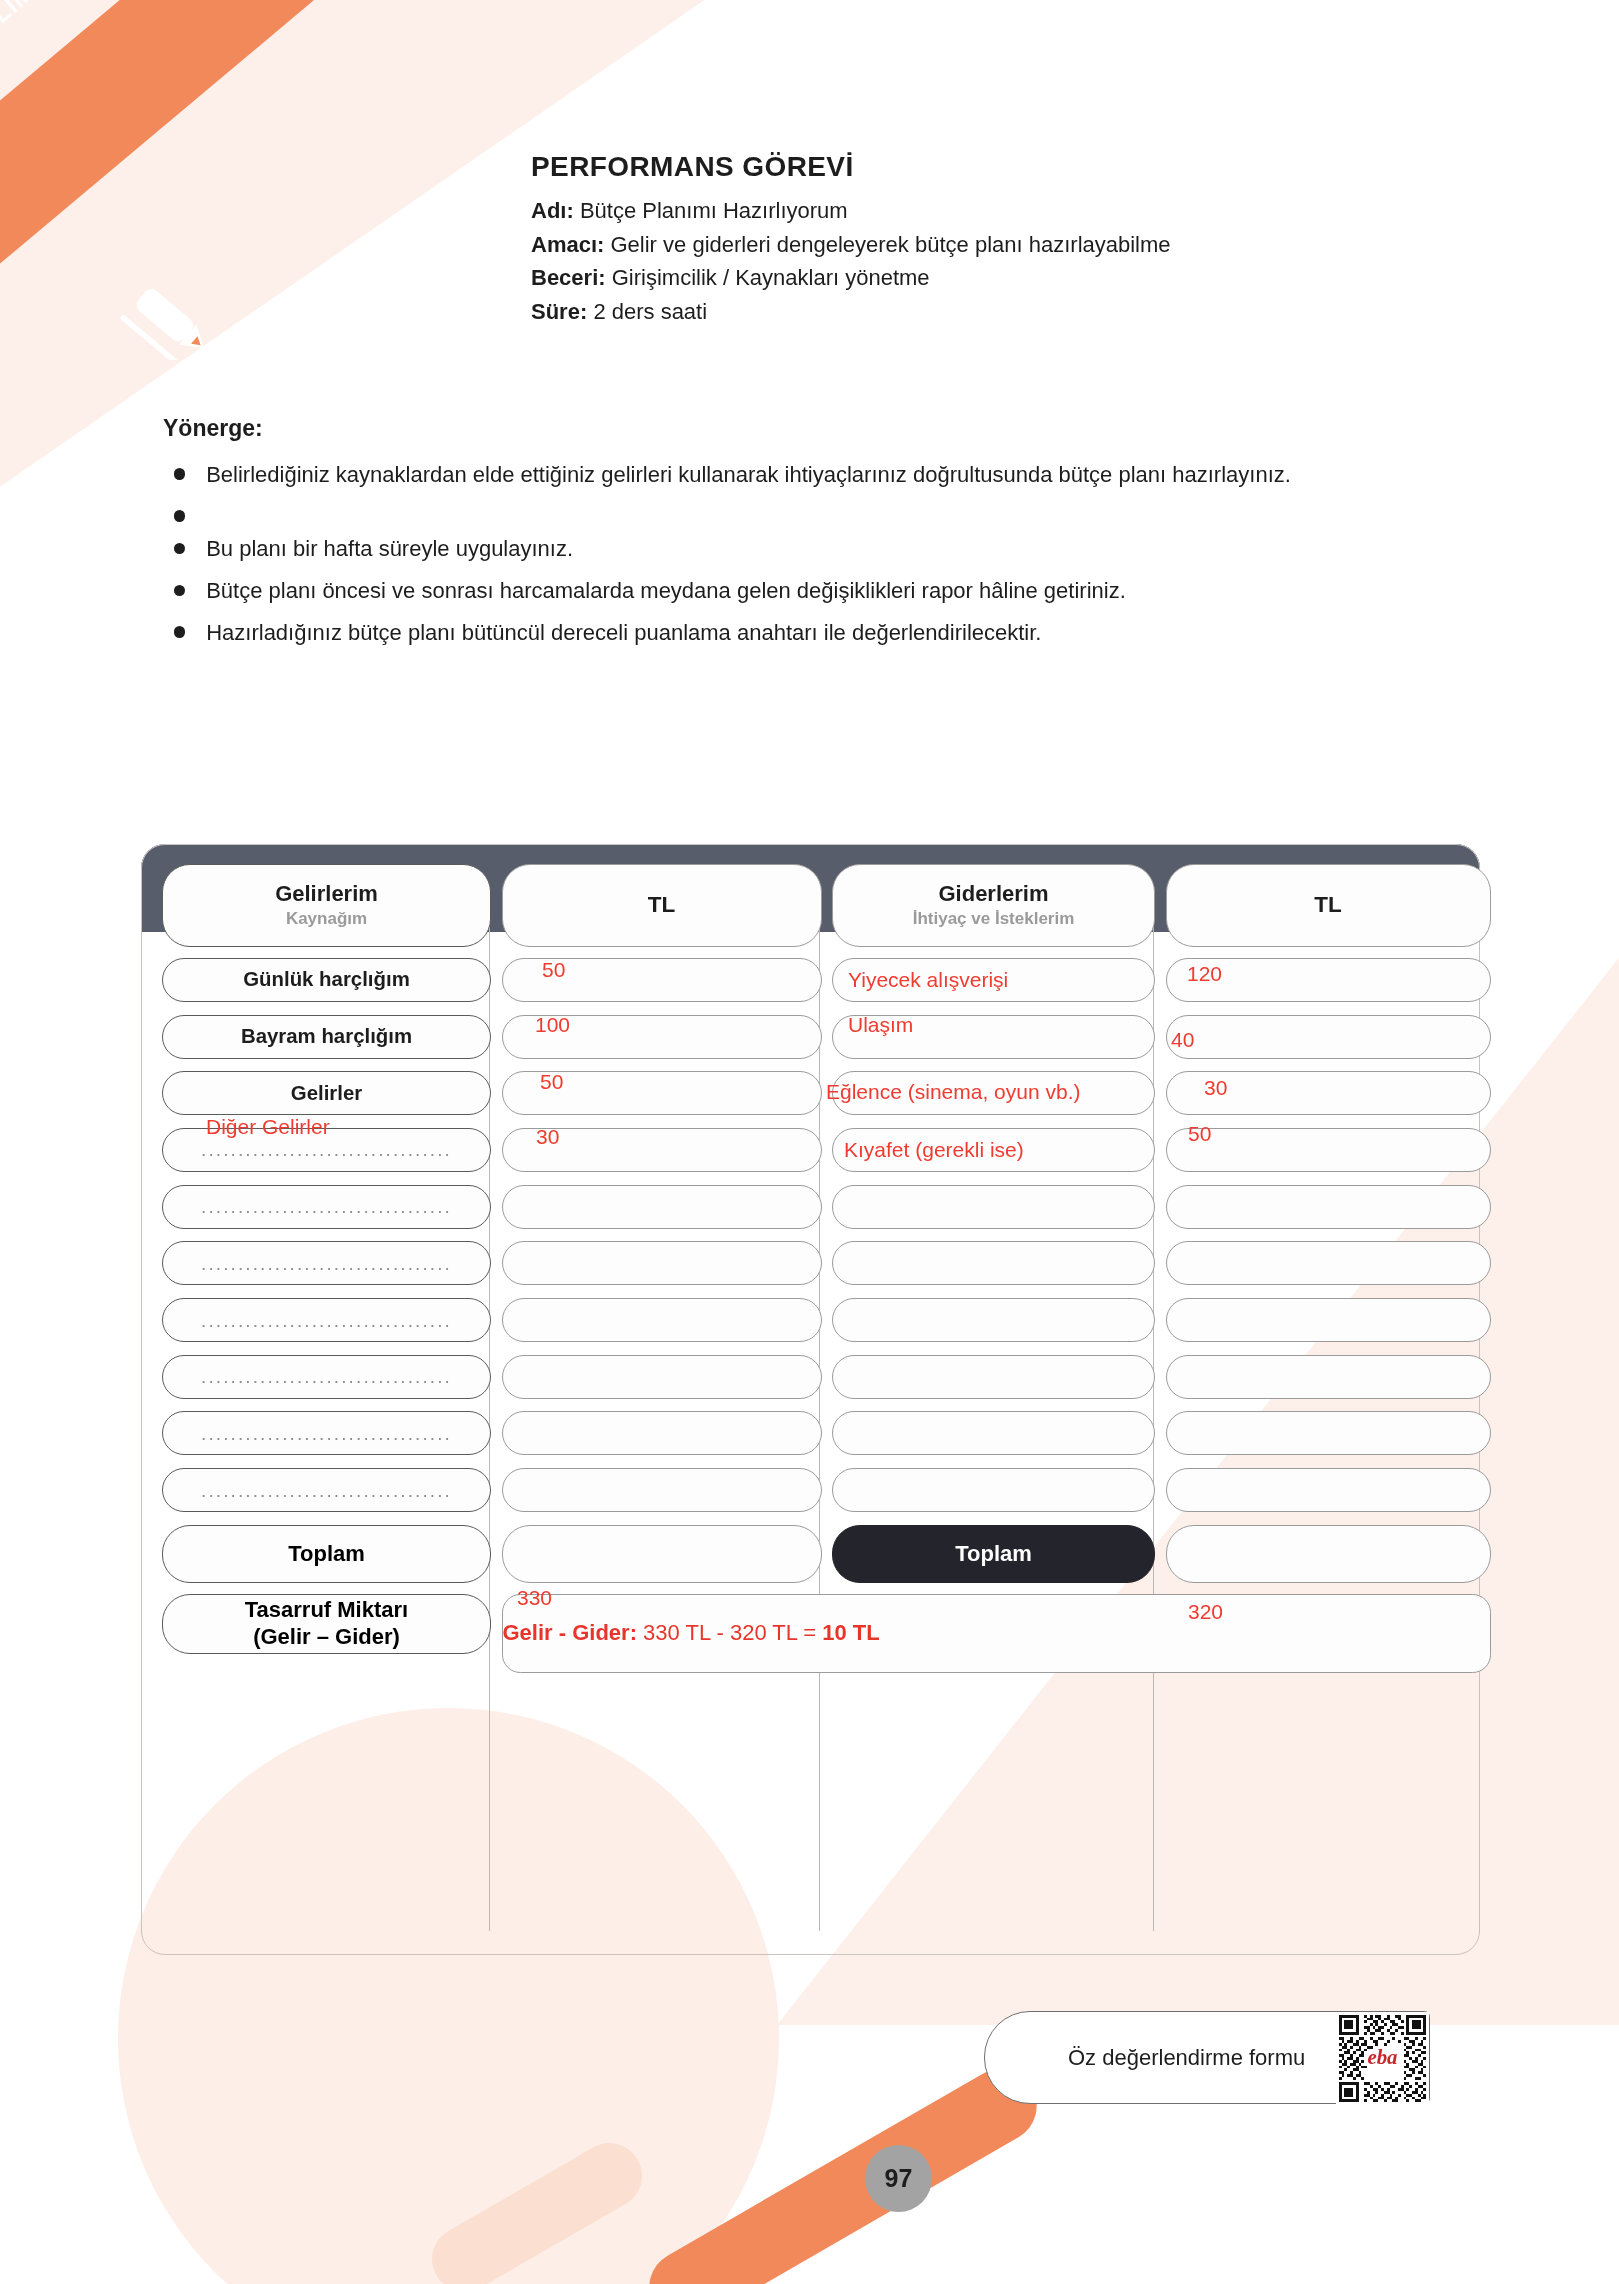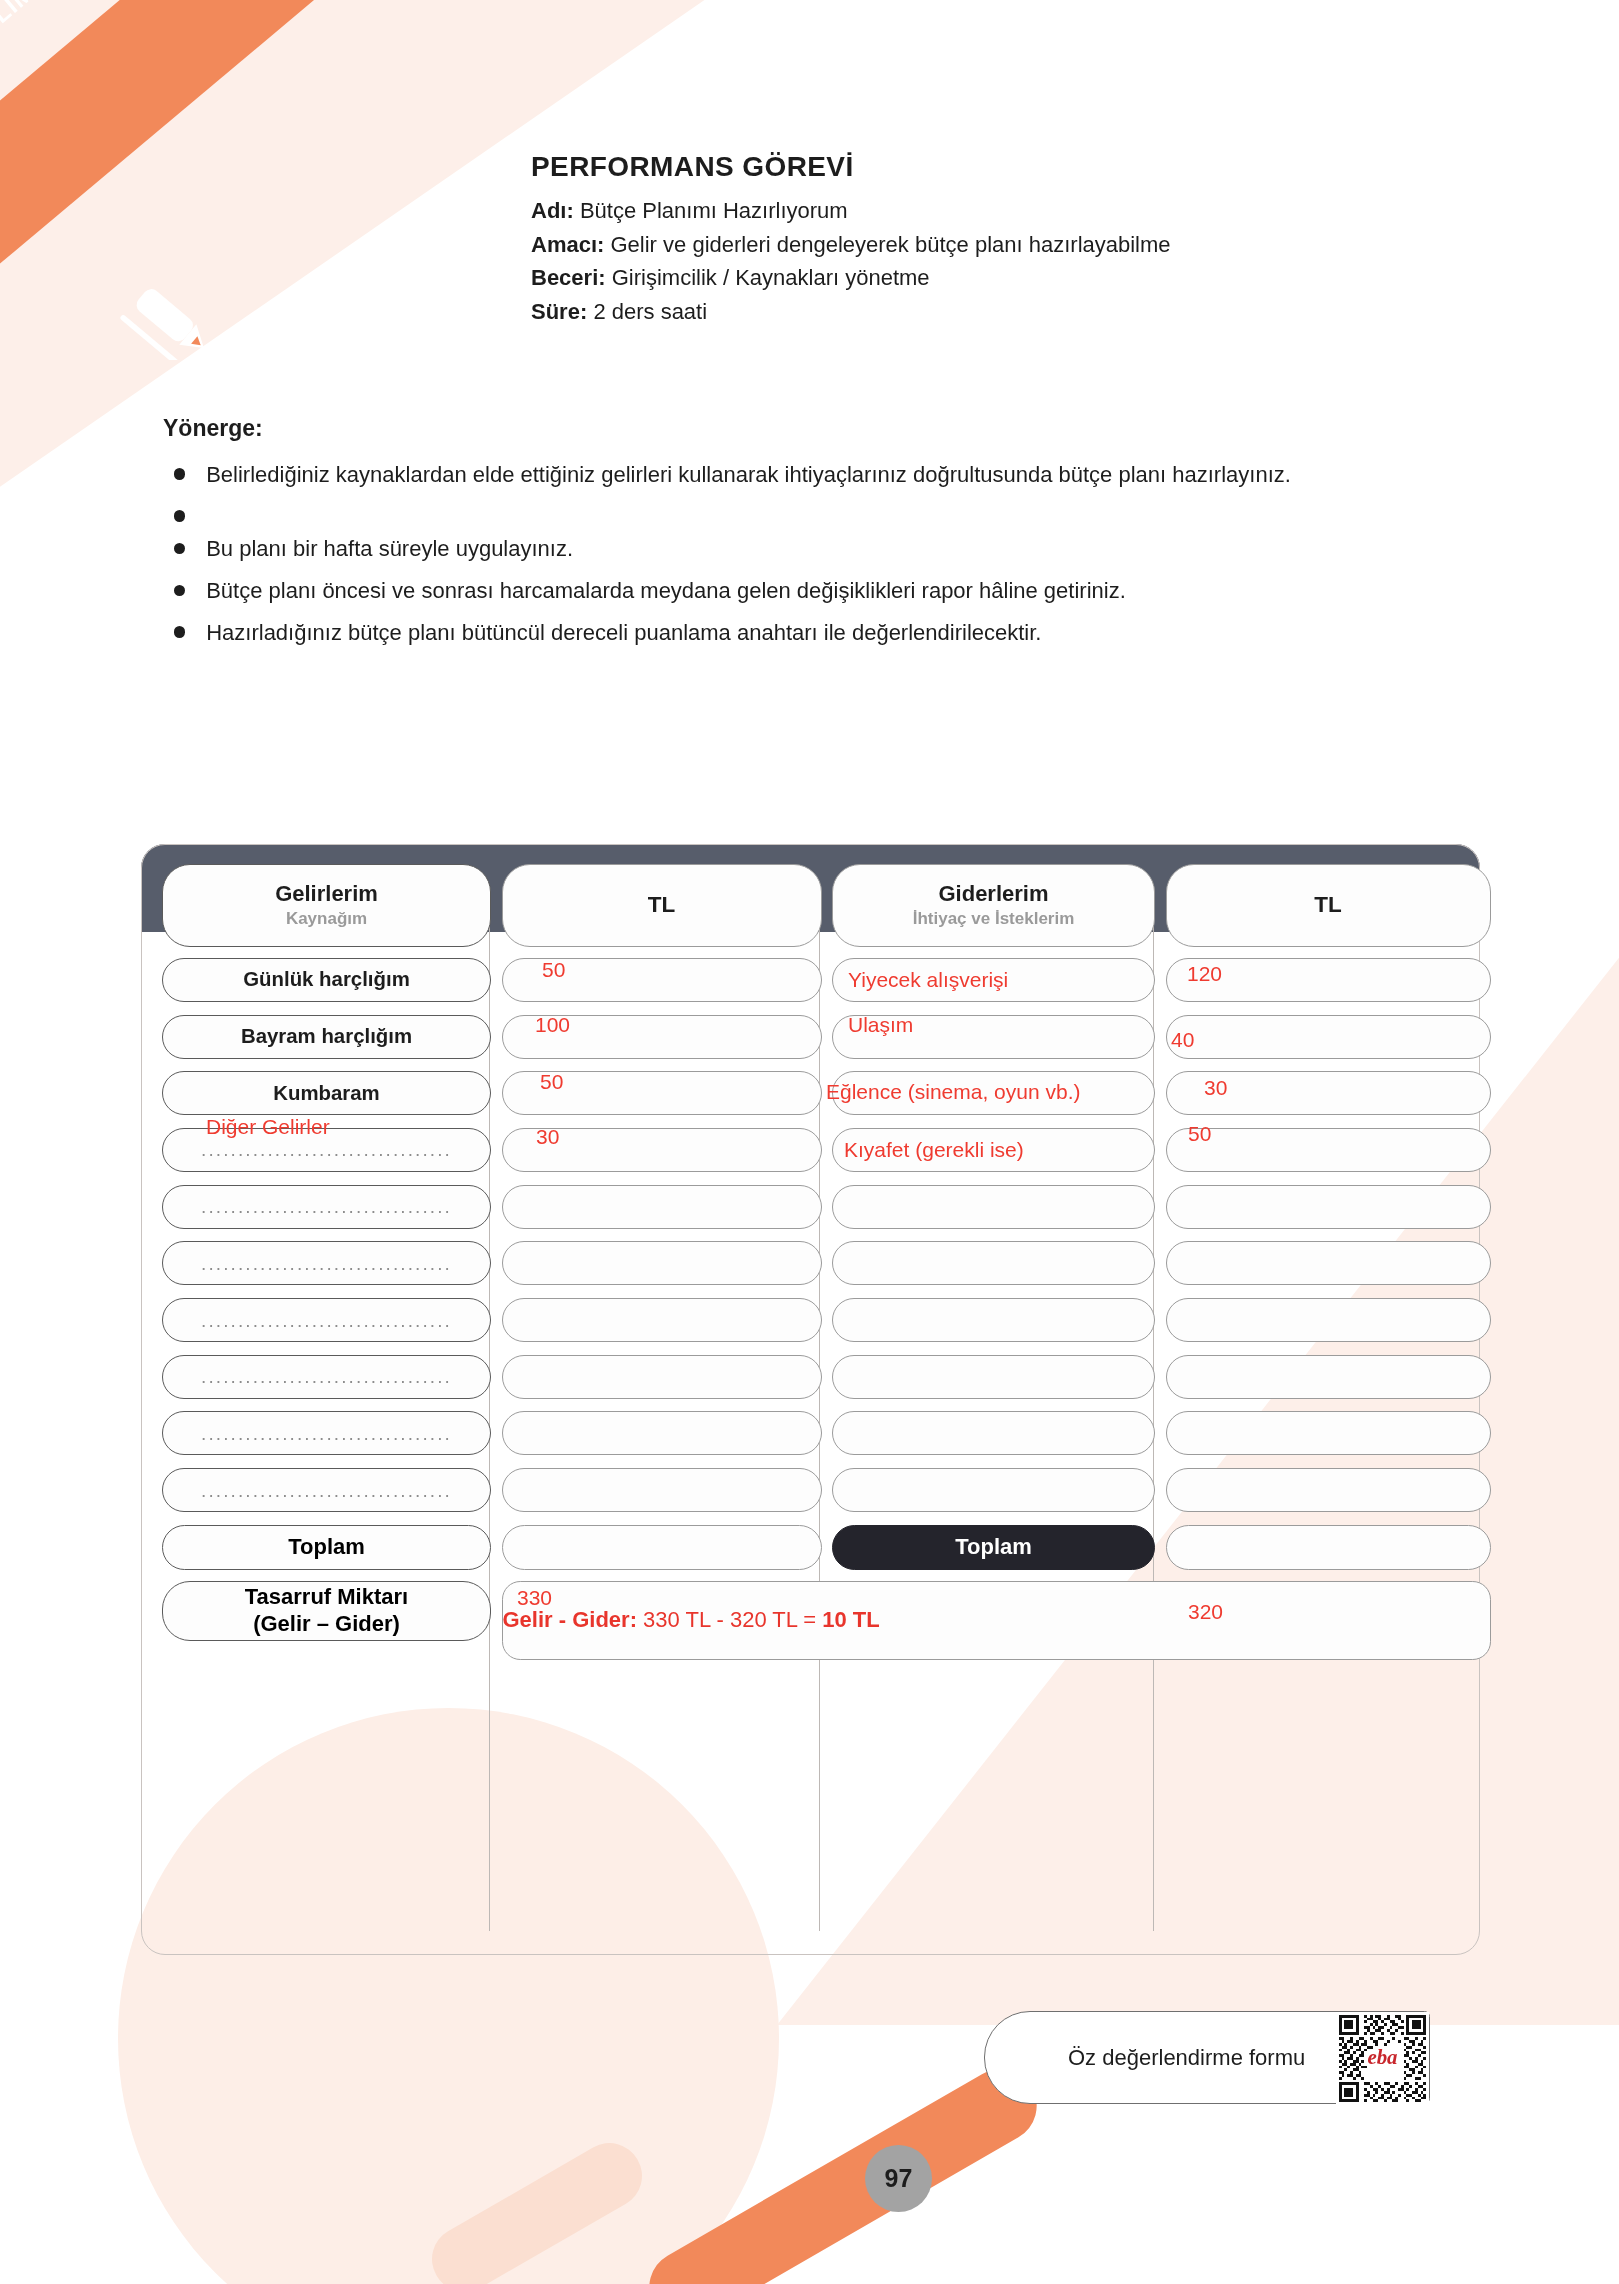--- a/index.html
+++ b/index.html
@@ -130,21 +130,21 @@
   .hdr-sub{ font-size:17px; font-weight:bold; color:#9a9a9a; margin-top:2.8px; }
   .hdr-tl{ font-size:22.5px; font-weight:bold; color:#1d1d1d; }
 
   .row-pill{ height:44px; margin-bottom:12.7px; }
   .row-pill .lab{ font-size:20.4px; font-weight:bold; color:#1d1d1d; }
   .dots{
     font-size:19px; color:#8d8d8d; letter-spacing:2.1px; line-height:1;
     white-space:nowrap; overflow:hidden; width:88%;
   }
 
-  .total-pill{ height:45px; margin-bottom:11.2px; }
+  .total-pill{ height:58px; margin-bottom:11.2px; }
   .total-pill .lab{ font-size:22px; font-weight:bold; }
   .total-pill.dark{ background:#24242c; border-color:#24242c; }
   .total-pill.dark .lab{ color:#ffffff; }
 
   .tasarruf-pill{ height:60px; }
   .tasarruf-pill .lab{ font-size:22px; font-weight:bold; line-height:1.22; }
 
   .calc-pill{
     grid-column:2 / span 3;
     height:79px; border:1.1px solid #9b9b9b; border-radius:18.3px; background:#fdfdfd;
@@ -310,21 +310,21 @@
     </div>
     <div class="cell">
       <div class="pill row-pill light"></div>
     </div>
     <div class="cell">
       <div class="pill row-pill light"></div>
     </div>
 
     <div class="cell">
       <div class="pill row-pill">
-        <span class="lab">Kumbaram</span>
+        <span class="lab">Gelirler</span>
       </div>
     </div>
     <div class="cell">
       <div class="pill row-pill light"></div>
     </div>
     <div class="cell">
       <div class="pill row-pill light"></div>
     </div>
     <div class="cell">
       <div class="pill row-pill light"></div>

